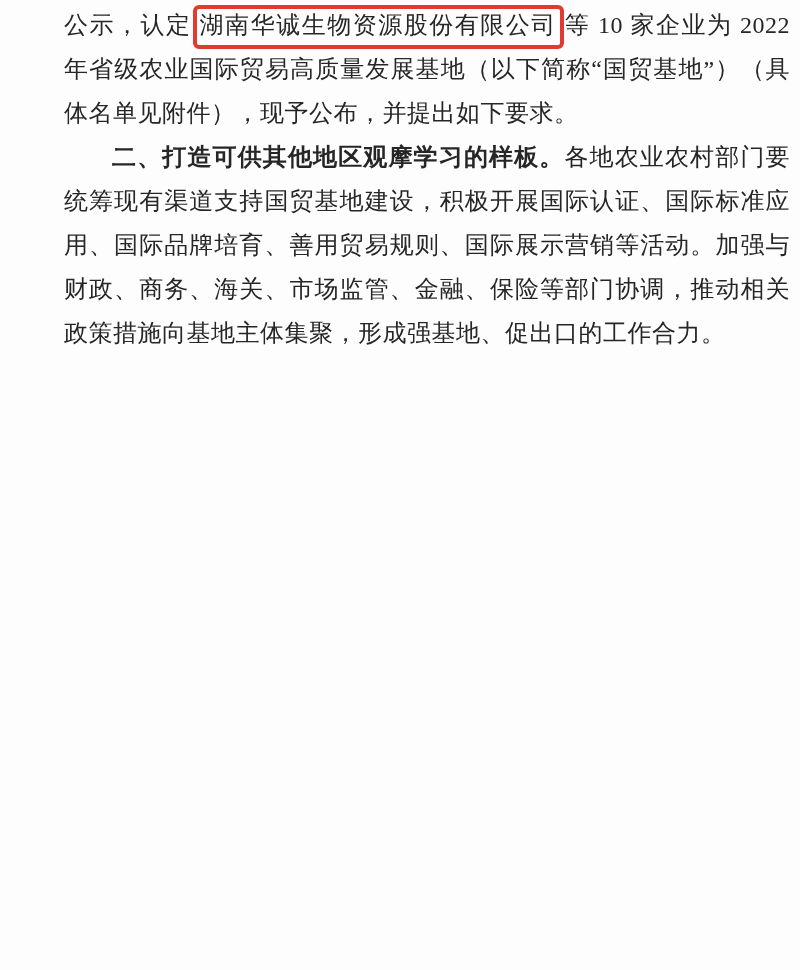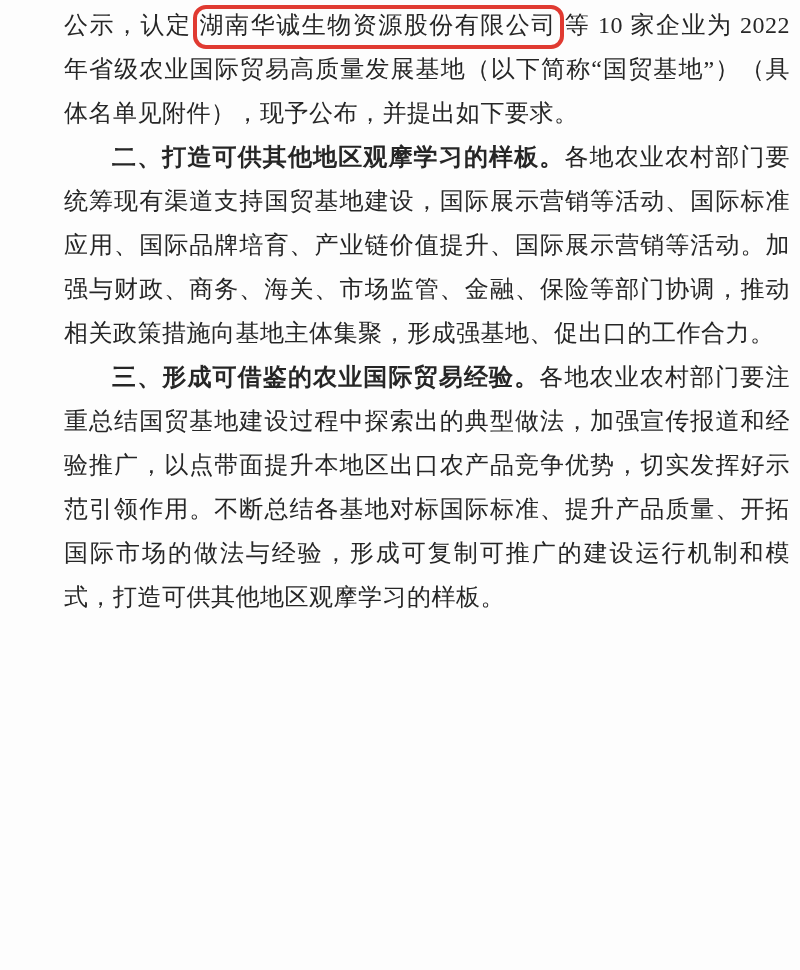--- a/index.html
+++ b/index.html
@@ -32,29 +32,28 @@
     word-break: break-all;
   }
   .doc-body p.para.indent {
     text-indent: 2em;
   }
   .doc-body .bold {
     font-weight: bold;
   }
   .doc-body .boxed {
     border: 4px solid var(--highlight-color);
-    border-radius: 13px;
+    border-radius: 6px;
     padding: 3px 3px 7px 3px;
     margin: 0 1px;
     position: relative;
     z-index: 2;
   }
 </style>
 </head>
 <body>
 
 <div class="page">
   <div class="doc-body">
       <p class="para"><span>公示，认定</span><span class="boxed">湖南华诚生物资源股份有限公司</span><span>等 10 家企业为 2022 年省级农业国际贸易高质量发展基地（以下简称“国贸基地”）（具体名单见附件），现予公布，并提出如下要求。</span></p>
-      <p class="para indent"><span class="bold">二、打造可供其他地区观摩学习的样板。</span><span>各地农业农村部门要统筹现有渠道支持国贸基地建设，国际展示营销等活动、国际标准应用、国际品牌培育、产业链价值提升、国际展示营销等活动。加强与财政、商务、海关、市场监管、金融、保险等部门协调，推动相关政策措施向基地主体集聚，形成强基地、促出口的工作合力。</span></p>
-      <p class="para indent"><span class="bold">三、形成可借鉴的农业国际贸易经验。</span><span>各地农业农村部门要注重总结国贸基地建设过程中探索出的典型做法，加强宣传报道和经验推广，以点带面提升本地区出口农产品竞争优势，切实发挥好示范引领作用。不断总结各基地对标国际标准、提升产品质量、开拓国际市场的做法与经验，形成可复制可推广的建设运行机制和模式，打造可供其他地区观摩学习的样板。</span></p>
+      <p class="para indent"><span class="bold">二、打造可供其他地区观摩学习的样板。</span><span>各地农业农村部门要统筹现有渠道支持国贸基地建设，积极开展国际认证、国际标准应用、国际品牌培育、善用贸易规则、国际展示营销等活动。加强与财政、商务、海关、市场监管、金融、保险等部门协调，推动相关政策措施向基地主体集聚，形成强基地、促出口的工作合力。</span></p>
     </div>
 </div>
 
 </body></html>

